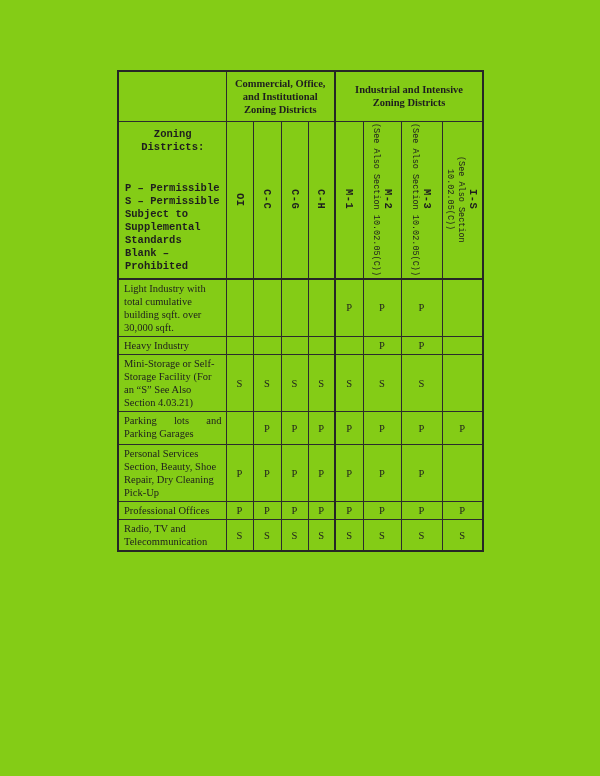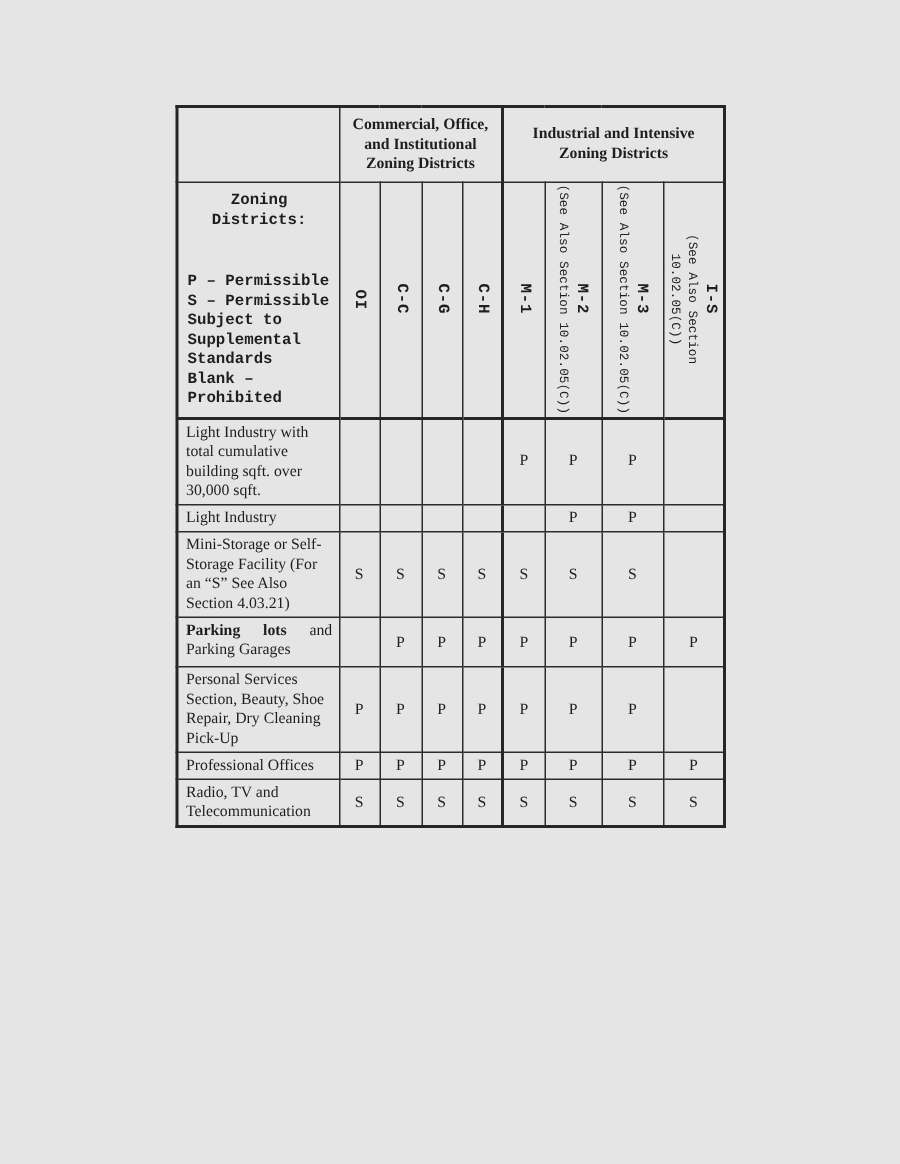--- a/index.html
+++ b/index.html
@@ -2,21 +2,21 @@
 <html><head>
 <meta charset="utf-8">
 <style>
   html,body{margin:0;padding:0;}
   body{
     width:600px;height:776px;position:relative;
     background:#ffffff;
     font-family:"Liberation Serif", serif;
     color:#1e1e1e;
   }
-  .page{position:absolute;inset:0;background:#e5e5e5;}
+  .page{position:absolute;inset:0;background:#84cc16;}
   table.zoning{
     position:absolute;left:117px;top:70px;
     border-collapse:collapse;table-layout:fixed;
     width:365px;
     border:2px solid #262626;
   }
   td{border:1px solid #2c2c2c;padding:0;vertical-align:top;overflow:hidden;}
   
   tr.h1{height:50px;}
   tr.h2{height:128px;font-family:Liberation Mono, monospace;}
@@ -45,21 +45,21 @@
   }
   .vline{white-space:nowrap;text-align:center;}
   .vcode{font-weight:bold;font-size:10.5px;line-height:14px;letter-spacing:0.5px;}
   .vnote{font-size:8.5px;line-height:11px;font-weight:normal;}
   
   td.lbl{
     padding:2px 4px 2px 5px;
     font-size:10.5px;line-height:13px;
   }
   td.lbl.just{text-align:justify;}
-  .b{font-weight:bold;}
+  .b{font-weight:normal;}
   
   td.val{
     vertical-align:middle;text-align:center;
     font-size:10.5px;
   }
 </style>
 </head>
 <body>
 
 <div class="page">
@@ -124,21 +124,21 @@
     <td class="val"></td>
     <td class="val"></td>
     <td class="val"></td>
     <td class="val"></td>
     <td class="val gl">P</td>
     <td class="val">P</td>
     <td class="val">P</td>
     <td class="val"></td>
   </tr>
   <tr class="r1">
-    <td class="lbl">Light Industry</td>
+    <td class="lbl">Heavy Industry</td>
     <td class="val"></td>
     <td class="val"></td>
     <td class="val"></td>
     <td class="val"></td>
     <td class="val gl"></td>
     <td class="val">P</td>
     <td class="val">P</td>
     <td class="val"></td>
   </tr>
   <tr class="r4">

